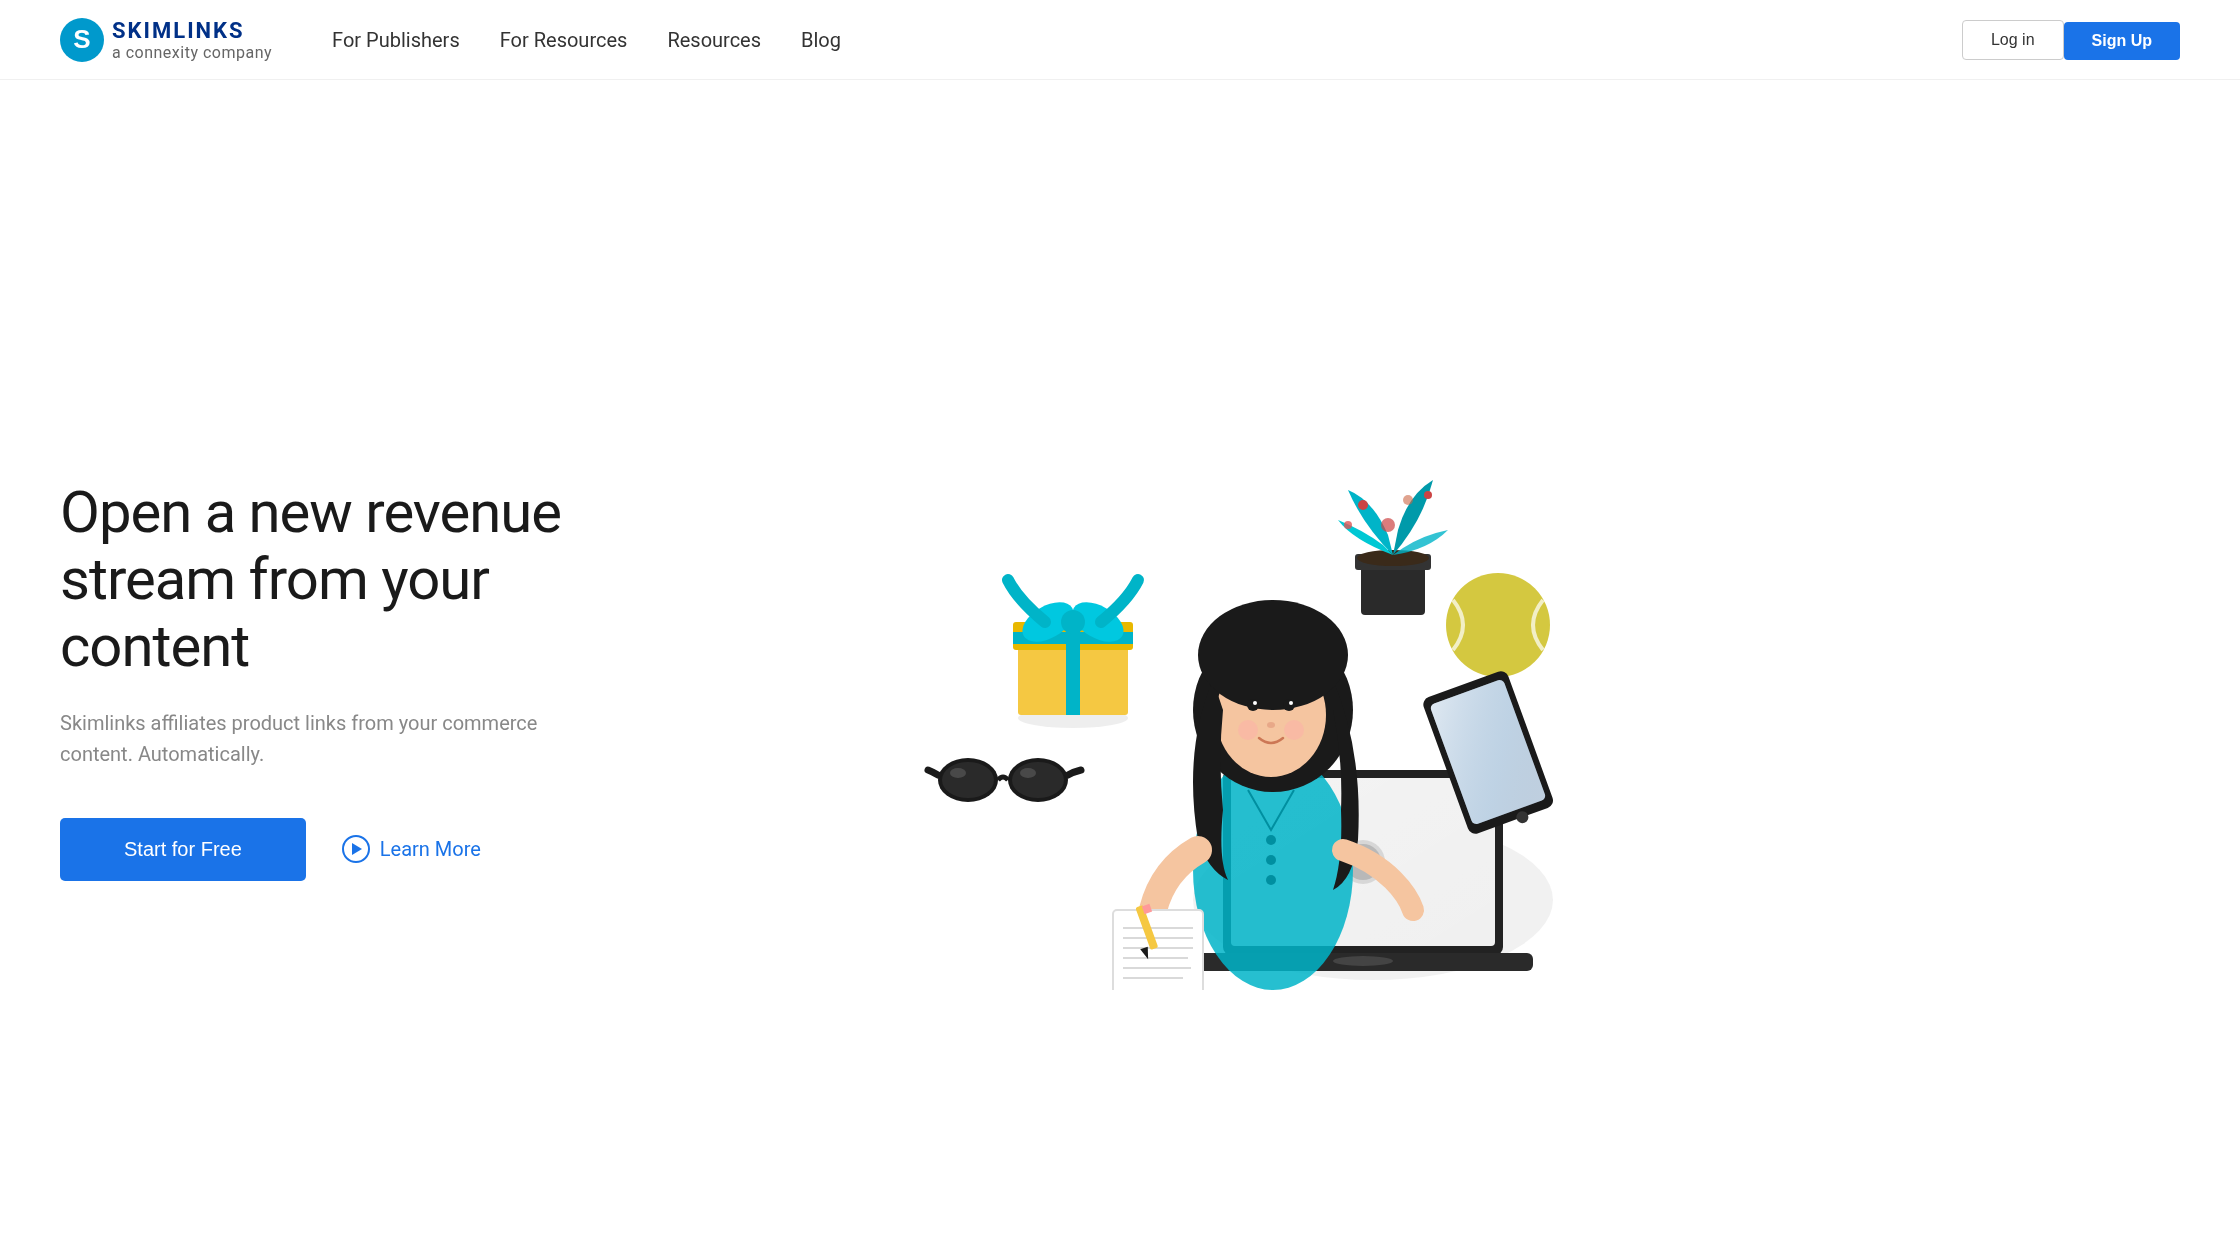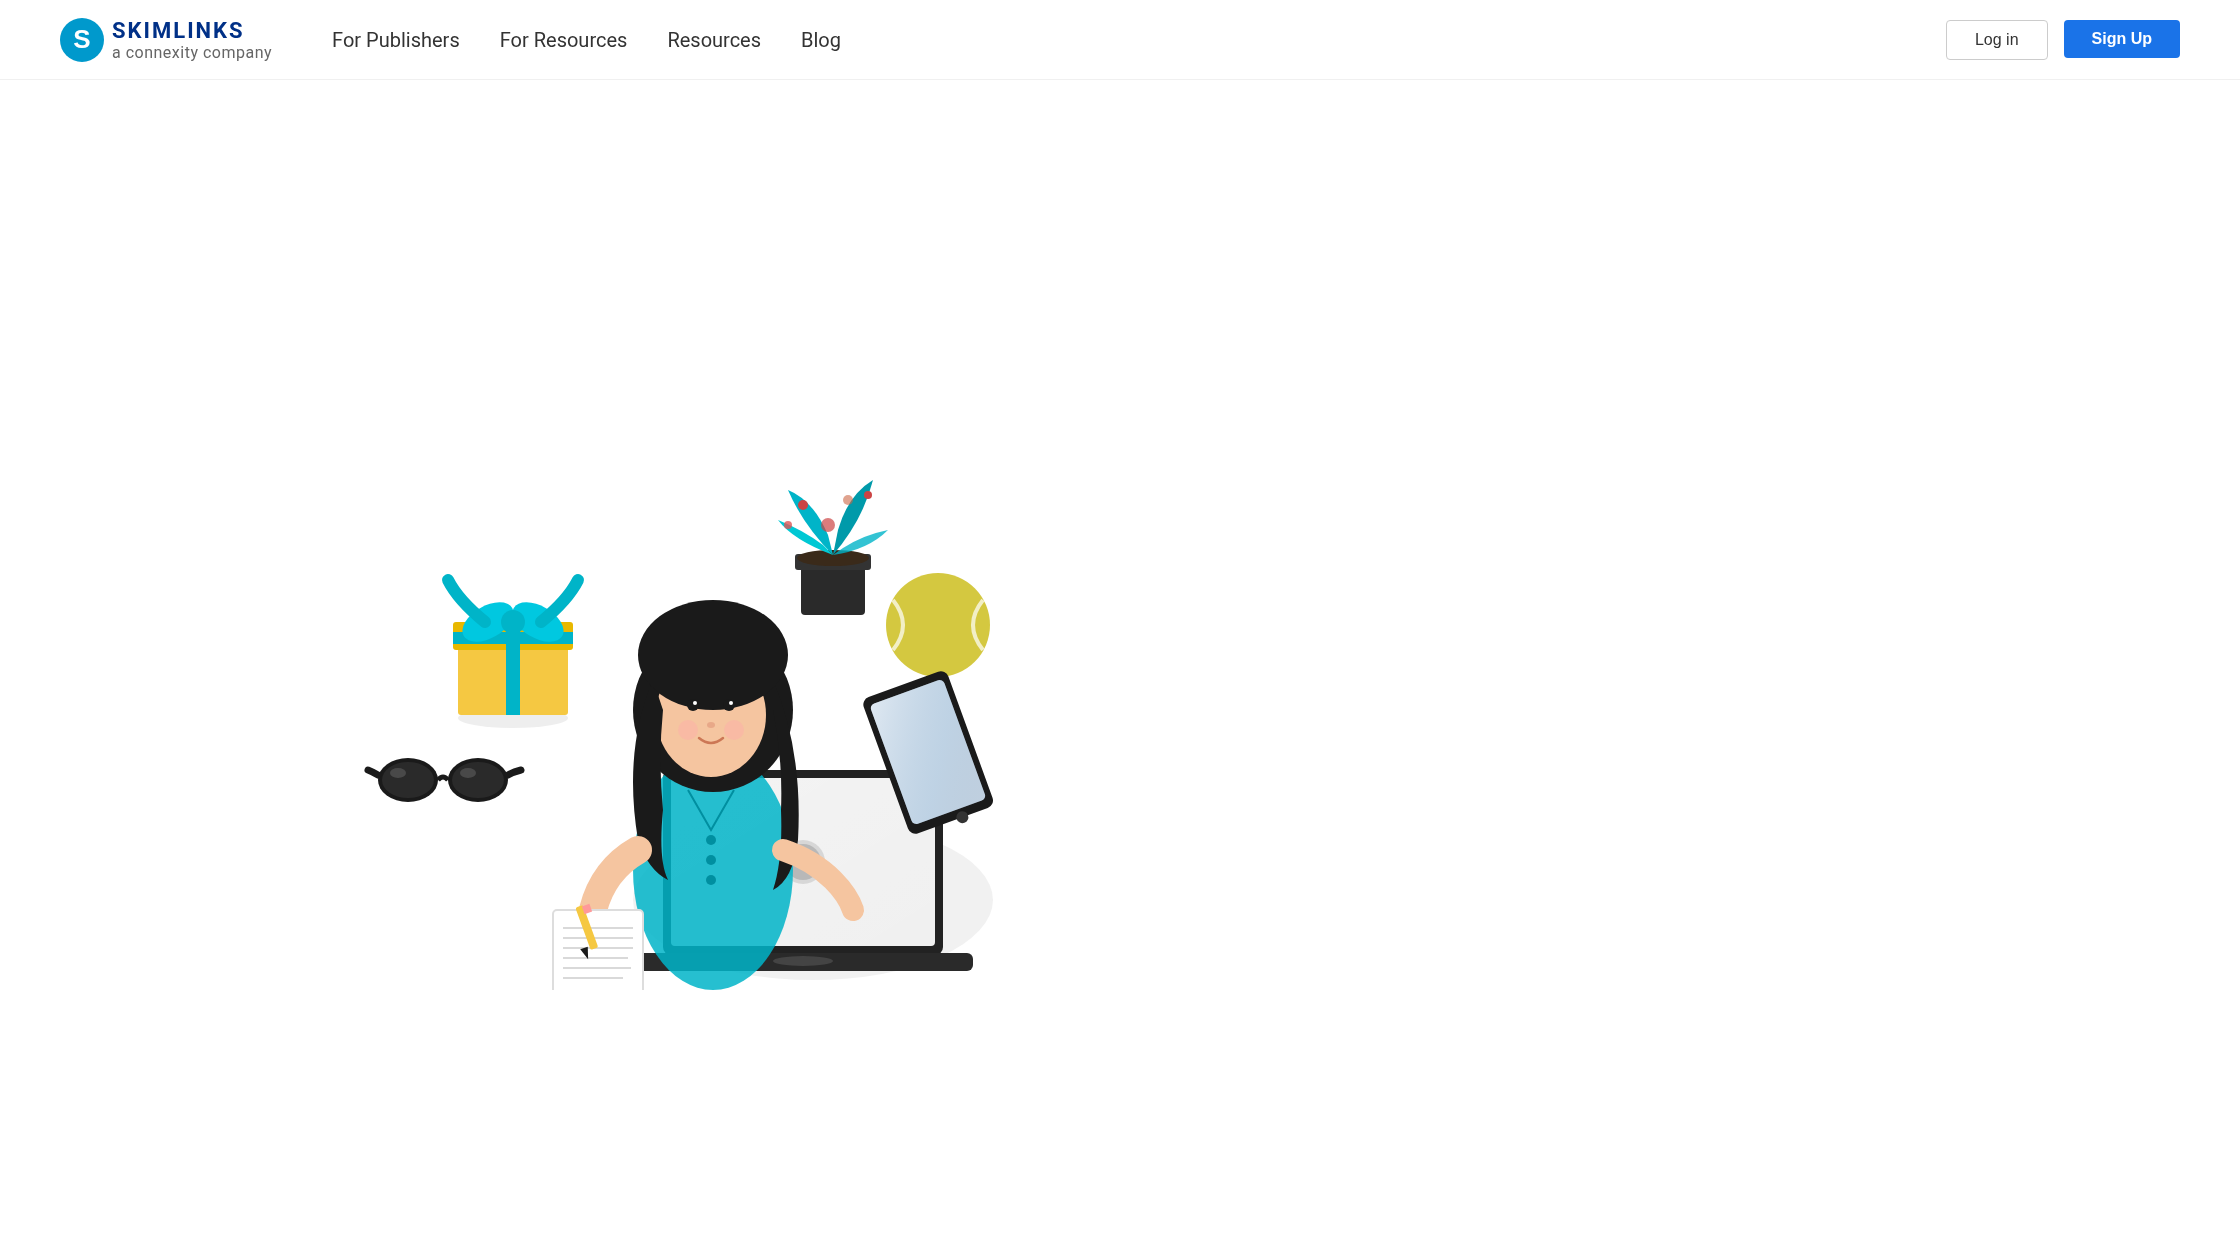--- a/index.html
+++ b/index.html
@@ -71,22 +71,22 @@
     .nav-link {
       font-size: 20px;
       color: #333;
       cursor: pointer;
       text-decoration: none;
       white-space: nowrap;
     }
 
     .nav-actions {
       display: flex;
-      align-items: flex-start;
-      gap: 16px;
+      align-items: flex-end;
+      gap: 0;
     }
 
     .btn-login {
       padding: 10px 28px;
       border: 1.5px solid #ccc;
       border-radius: 4px;
       background: #fff;
       font-size: 16px;
       color: #333;
       cursor: pointer;
@@ -227,20 +227,33 @@
     <a class="nav-link" href="#">Blog</a>
   </div>
 
   <div class="nav-actions">
     <button class="btn-login">Log in</button>
     <button class="btn-signup">Sign Up</button>
   </div>
 </nav>
 
 <section class="hero">
+  <div class="hero-content">
+    <h1 class="hero-headline">Open a new revenue stream from your content</h1>
+    <p class="hero-subtext">Skimlinks affiliates product links from your commerce content. Automatically.</p>
+    <div class="hero-buttons">
+      <button class="btn-start">Start for Free</button>
+      <a class="btn-learn" href="#">
+        <div class="play-icon">
+          <div class="play-triangle"></div>
+        </div>
+        <span>Learn More</span>
+      </a>
+    </div>
+  </div>
 
   <div class="hero-illustration">
     <svg viewBox="0 0 700 620" class="illustration-svg">
 
       <ellipse cx="520" cy="530" rx="180" ry="80" fill="#e8e8e8" opacity="0.6"></ellipse>
 
       <rect x="370" y="400" width="280" height="185" rx="8" fill="#222"></rect>
       <rect x="378" y="408" width="264" height="168" rx="4" fill="#f0f0f0"></rect>
 
       <rect x="378" y="408" width="264" height="168" rx="4" fill="url(#screengrad)" opacity="0.4"></rect>

